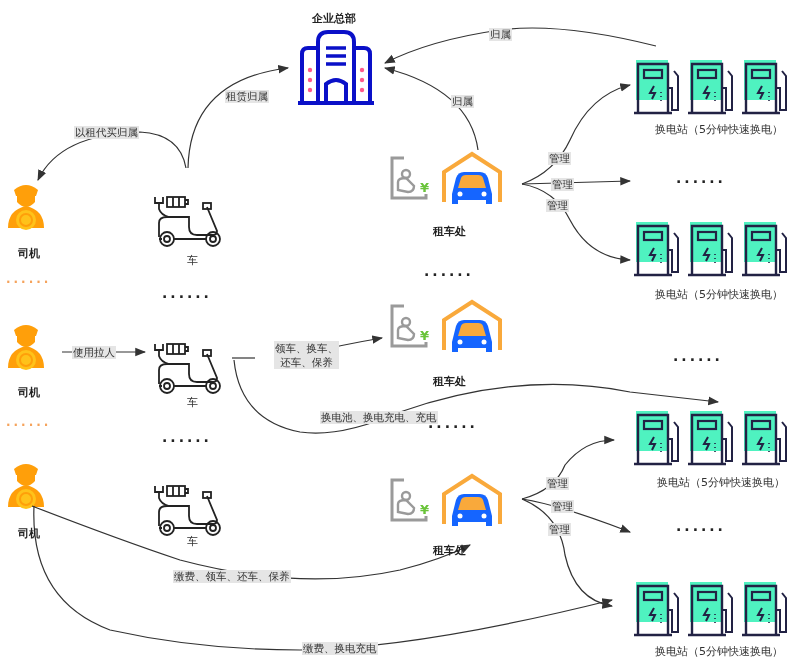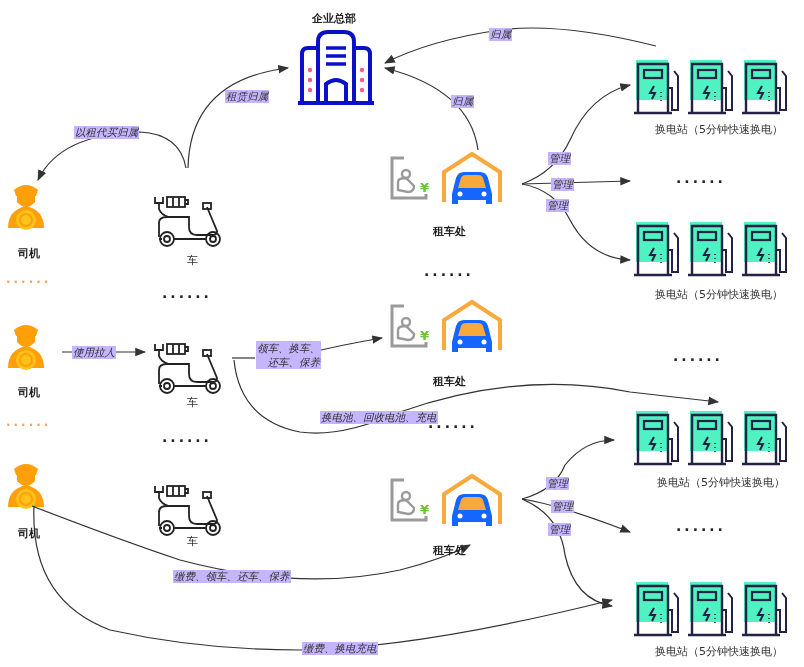--- a/index.html
+++ b/index.html
@@ -1,21 +1,21 @@
 <!DOCTYPE html>
 <html><head>
 <meta charset="utf-8">
 <style>
   html,body{margin:0;padding:0;background:#fff;}
   body{width:804px;height:667px;position:relative;overflow:hidden;font-family:"DejaVu Sans","Liberation Sans",sans-serif;}
   #canvas{position:absolute;left:0;top:0;width:804px;height:667px;}
   .lbl{position:absolute;font-size:11px;color:#333;white-space:nowrap;line-height:13px;}
   .lbl.bold{font-weight:bold;color:#222;}
-  .elbl{position:absolute;font-size:10.5px;color:#333;white-space:nowrap;background:#c4b5fd;line-height:13px;padding:0 1px;font-style:italic;}
-  .elbl.multi{white-space:pre;text-align:right;line-height:14px;}
+  .elbl{position:absolute;font-size:10.5px;color:#333;white-space:nowrap;background:#e5e5e5;line-height:13px;padding:0 1px;}
+  .elbl.multi{white-space:pre;text-align:center;line-height:14px;margin-left:18px;}
   .dots{position:absolute;font-size:14px;letter-spacing:3px;color:#222;line-height:10px;font-weight:bold;}
   .dots.orange{color:#f5a35c;font-size:12px;}
 </style>
 </head>
 <body>
 
 <svg id="canvas" width="804" height="667" viewBox="0 0 804 667">
   <defs>
     <marker id="arr" viewBox="0 0 10 10" refX="9" refY="5" markerWidth="9" markerHeight="9" orient="auto-start-reverse">
       <path d="M0,1 L10,5 L0,9 z" fill="#333"></path>
@@ -166,21 +166,21 @@
 <div class="dots" style="left:673px;top:355px;">······</div>
 <div class="dots" style="left:676px;top:525px;">······</div>
 
 <div class="elbl" style="left:489px;top:28px;">归属</div>
 <div class="elbl" style="left:451px;top:95px;">归属</div>
 <div class="elbl" style="left:200px;top:90px;margin-left:25px;">租赁归属</div>
 <div class="elbl" style="left:74px;top:126px;">以租代买归属</div>
 <div class="elbl" style="left:72px;top:346px;text-align:right;">使用拉人</div>
 <div class="elbl multi" style="left:256px;top:341px;">领车、换车、
 还车、保养</div>
-<div class="elbl" style="left:320px;top:411px;">换电池、回收电池、充电</div>
+<div class="elbl" style="left:320px;top:411px;">换电池、换电充电、充电</div>
 <div class="elbl" style="left:548px;top:152px;">管理</div>
 <div class="elbl" style="left:551px;top:178px;">管理</div>
 <div class="elbl" style="left:546px;top:199px;">管理</div>
 <div class="elbl" style="left:546px;top:477px;">管理</div>
 <div class="elbl" style="left:551px;top:500px;">管理</div>
 <div class="elbl" style="left:548px;top:523px;">管理</div>
 <div class="elbl" style="left:153px;top:570px;margin-left:20px;">缴费、领车、还车、保养</div>
 <div class="elbl" style="left:302px;top:642px;">缴费、换电充电</div>
 
 </body></html>

